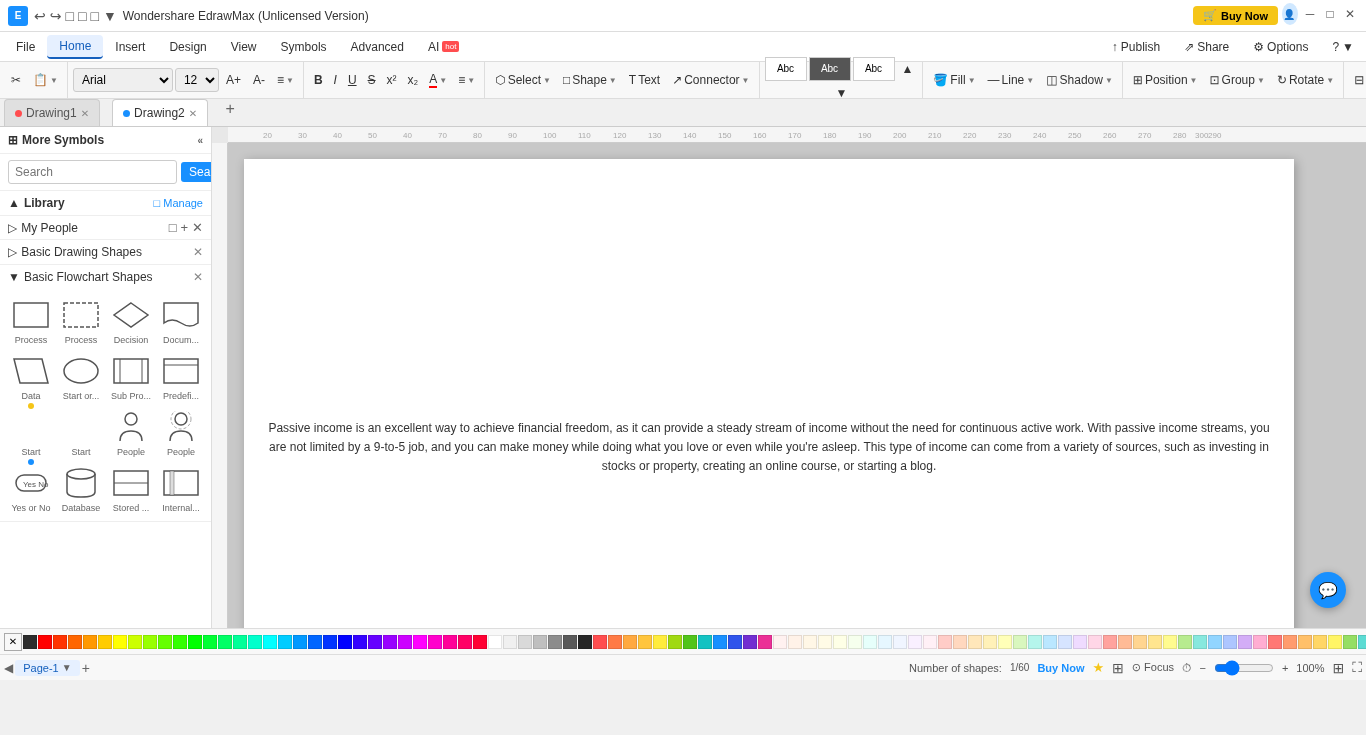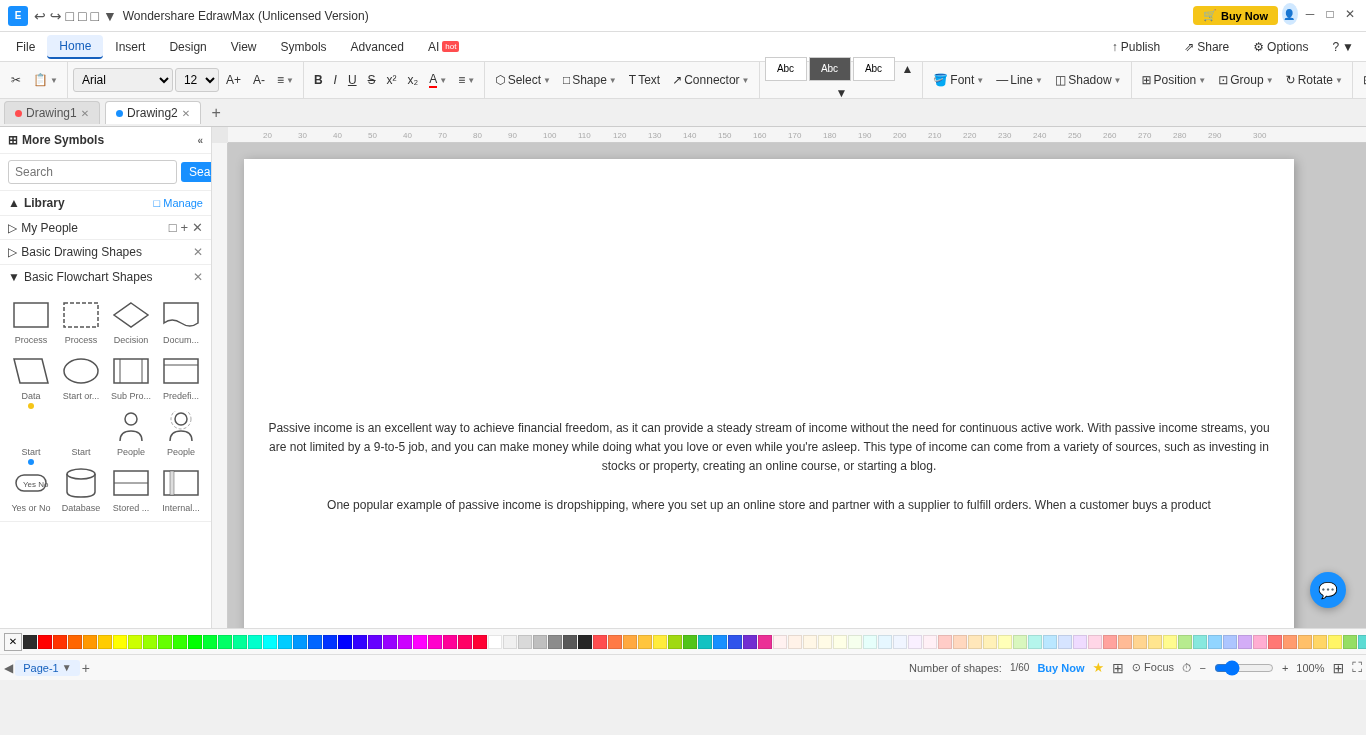--- a/index.html
+++ b/index.html
@@ -34,22 +34,22 @@
     .menu-bar-right-btn { display: flex; align-items: center; gap: 3px; font-size: 12px; color: #333; cursor: pointer; padding: 3px 8px; border-radius: 3px; }
     .avatar { width: 22px; height: 22px; border-radius: 50%; background: #d0e8ff; display: flex; align-items: center; justify-content: center; font-size: 10px; }
     .font-select { width: 100px; height: 24px; font-size: 12px; border: 1px solid #ccc; border-radius: 3px; padding: 0 4px; }
     .font-size-select { width: 44px; height: 24px; font-size: 12px; border: 1px solid #ccc; border-radius: 3px; padding: 0 4px; }
     .shape-box { width: 42px; height: 24px; border: 1px solid #ccc; background: white; display: flex; align-items: center; justify-content: center; font-size: 10px; text-align: right; }
     .shape-box.dark { background: #555; color: white; }
     .shape-box.outline { background: white; }
 
     
     .tabs-bar {
-      display: flex; align-items: center; height: 28px; background: #f0f0f0;
-      border-bottom: 1px solid #ccc; padding: 0 4px; gap: 5px;
+      display: flex; height: 28px; background: #f0f0f0;
+      border-bottom: 1px solid #ccc; padding: 0 4px; gap: 12px;
     }
     .tab {
       display: flex; align-items: center; gap: 4px; padding: 4px 10px;
       background: #e0e0e0; border-radius: 4px 4px 0 0; font-size: 12px; cursor: pointer;
       border: 1px solid #ccc; border-bottom: none; color: #555;
     }
     .tab.active { background: #ffffff; color: #333; }
     .tab-dot { width: 7px; height: 7px; border-radius: 50%; }
     .tab-dot.red { background: #ff4d4f; }
     .tab-dot.blue { background: #1890ff; }
@@ -257,21 +257,21 @@
         </div>
         <div style="display:flex;gap:2px;align-items:center;">
           <button class="ct-btn">▼</button>
         </div>
       </div>
     </div>
 
     <div style="display:flex;align-items:center;gap:2px;border-right:1px solid #ddd;padding:0 4px;">
       <button class="ct-btn">
         <span>🪣</span>
-        <span>Font</span>
+        <span>Fill</span>
         <span class="arr">▼</span>
       </button>
       <button class="ct-btn">
         <span>—</span>
         <span>Line</span>
         <span class="arr">▼</span>
       </button>
       <button class="ct-btn">
         <span>◫</span>
         <span>Shadow</span>
@@ -561,37 +561,36 @@
           <span style="position: absolute; left: 665px; top: 4px; font-size: 8px; color: rgb(170, 170, 170);">200</span>
           <span style="position: absolute; left: 700px; top: 4px; font-size: 8px; color: rgb(170, 170, 170);">210</span>
           <span style="position: absolute; left: 735px; top: 4px; font-size: 8px; color: rgb(170, 170, 170);">220</span>
           <span style="position: absolute; left: 770px; top: 4px; font-size: 8px; color: rgb(170, 170, 170);">230</span>
           <span style="position: absolute; left: 805px; top: 4px; font-size: 8px; color: rgb(170, 170, 170);">240</span>
           <span style="position: absolute; left: 840px; top: 4px; font-size: 8px; color: rgb(170, 170, 170);">250</span>
           <span style="position: absolute; left: 875px; top: 4px; font-size: 8px; color: rgb(170, 170, 170);">260</span>
           <span style="position: absolute; left: 910px; top: 4px; font-size: 8px; color: rgb(170, 170, 170);">270</span>
           <span style="position: absolute; left: 945px; top: 4px; font-size: 8px; color: rgb(170, 170, 170);">280</span>
           <span style="position: absolute; left: 980px; top: 4px; font-size: 8px; color: rgb(170, 170, 170);">290</span>
-          <span style="position: absolute; left: 1025px; top: 4px; font-size: 8px; color: rgb(170, 170, 170);">300</span>
+          <span style="position: absolute; left: 967px; top: 4px; font-size: 8px; color: rgb(170, 170, 170);">300</span>
         </div>
     </div>
 
     <div style="display:flex;position:absolute;left:0;top:16px;right:0;bottom:0;">
 
       <div style="width:16px;background:#f5f5f5;border-right:1px solid #ccc;flex-shrink:0;overflow:hidden;">
       </div>
 
       <div style="flex:1;background:#c8c8c8;position:relative;overflow:hidden;">
 
         <div style="position:absolute;left:16px;top:16px;width:1050px;min-height:580px;background:white;box-shadow:2px 2px 10px rgba(0,0,0,0.25);">
 
           <div style="position:absolute;top:260px;left:20px;right:20px;font-size:12px;color:#333;line-height:1.6;text-align:center;">
             <p>Passive income is an excellent way to achieve financial freedom, as it can provide a steady stream of income without the need for continuous active work. With passive income streams, you are not limited by a 9-to-5 job, and you can make money while doing what you love or even while you're asleep. This type of income can come from a variety of sources, such as investing in stocks or property, creating an online course, or starting a blog.</p>
             <br>
-            <p>One popular example of passive income is dropshipping, where you set up an online store and partner with a supplier to fulfill orders. When a customer buys a product</p>
           </div>
 
         </div>
 
         <div class="chat-btn">💬</div>
       </div>
     </div>
   </div>
 </div>
 

